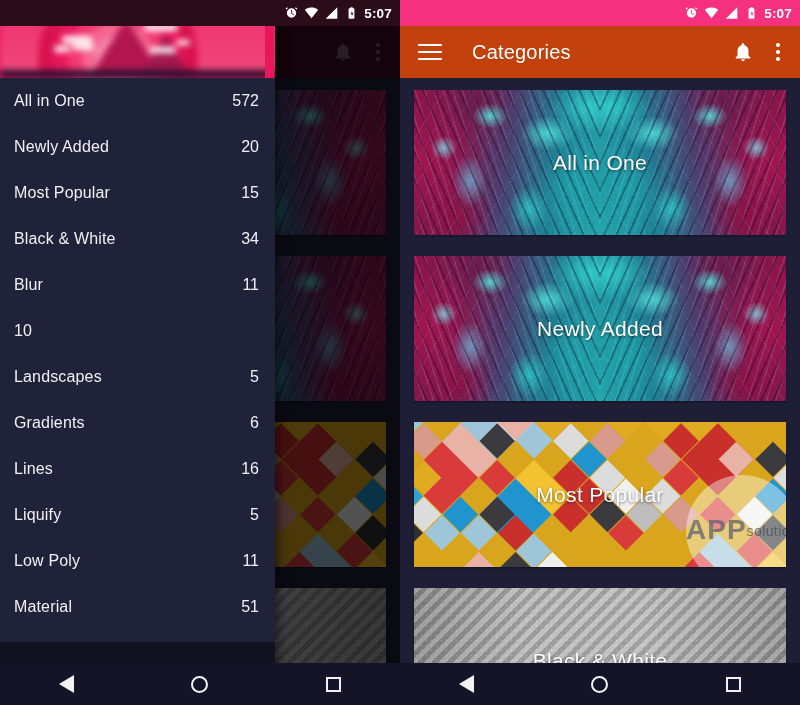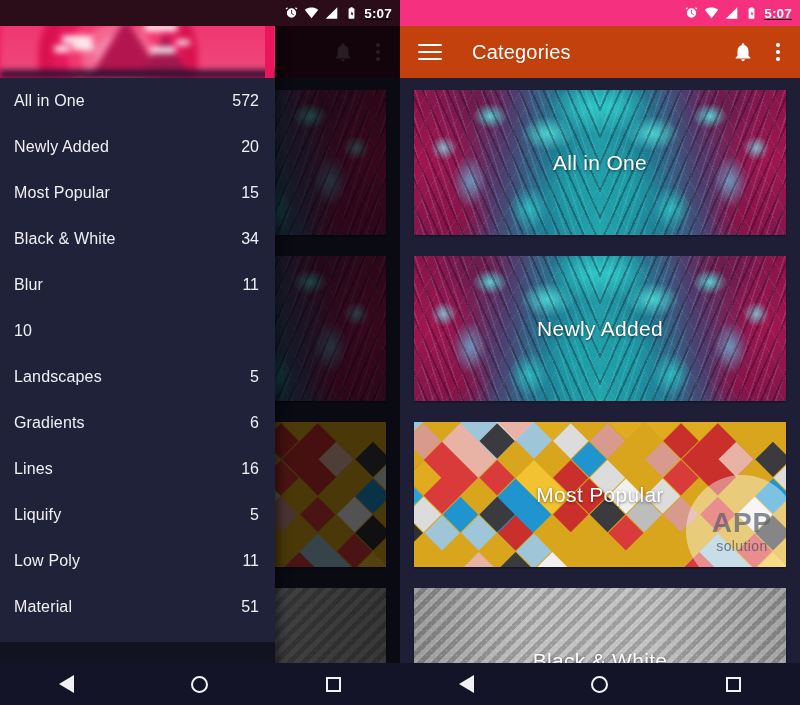--- a/index.html
+++ b/index.html
@@ -12,21 +12,21 @@
   .stage { position:relative; width:800px; height:705px; display:flex; }
 
   .phone { position:relative; overflow:hidden; height:705px; }
   .phone-left  { width:400px; }
   .phone-right { width:400px; }
 
   
   .statusbar {
     position:absolute; top:0; left:0; right:0; height:26px;
     display:flex; align-items:center; justify-content:flex-end;
-    padding-right:8px; gap:5px; z-index:40;text-decoration:underline;
+    padding-right:8px; gap:5px; z-index:40;
   }
   .sb-pink { background:#f5317f; }
   .sb-dark { background:#2a0d18; }
   .sb-time { color:#fff; font-size:13.5px; font-weight:bold; letter-spacing:.2px; }
   .sb-ico { width:15px; height:14px; display:block; }
   .sb-ico svg { display:block; width:100%; height:100%; }
 
   
   .sb-blurstrip {
     position:absolute; top:0; left:0; width:275px; height:26px;
@@ -137,21 +137,21 @@
   .art-stripes .sheen {
     position:absolute; inset:0;
     background:linear-gradient(90deg, rgba(0,0,0,.16) 0%, rgba(255,255,255,.10) 30%,
                 rgba(255,255,255,.14) 62%, rgba(0,0,0,.12) 100%);
   }
 
   
   .watermark {
     position:absolute; right:-12px; bottom:-20px; width:112px; height:112px;
     border-radius:50%; background:rgba(255,255,255,.42);
-    display:flex; flex-direction:column; align-items:center; justify-content:center;
+    display:flex; flex-direction:row; align-items:center; justify-content:center;
     pointer-events:none;
   }
   .watermark .wm-a { font-size:28px; font-weight:bold; color:rgba(90,95,110,.72); letter-spacing:1px;
                      line-height:1; margin-bottom:2px; }
   .watermark .wm-b { font-size:14px; color:rgba(70,75,90,.70); letter-spacing:.4px; line-height:1; }
 
   
   .navbar {
     position:absolute; left:0; right:0; bottom:0; height:42px;
     background:#141428; display:flex; align-items:center; z-index:45;

